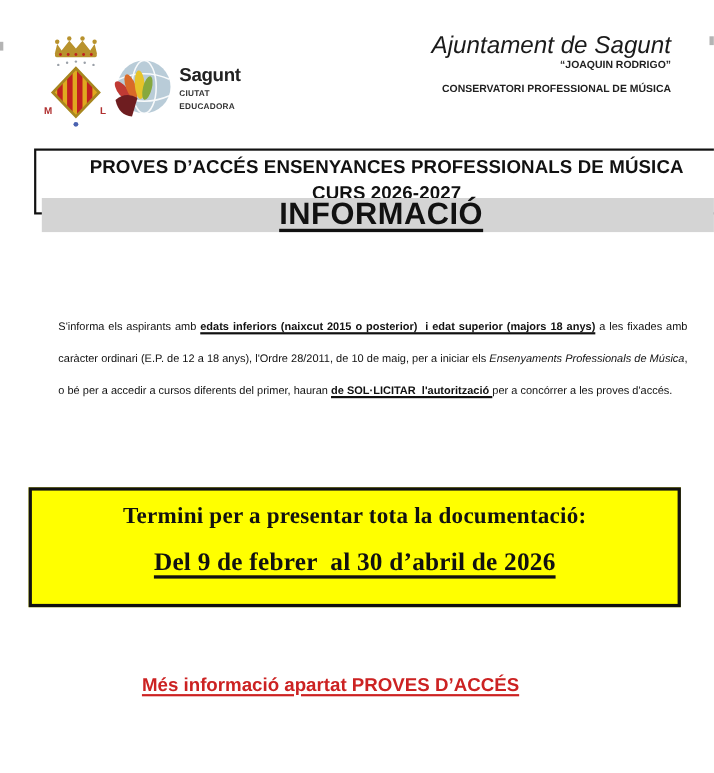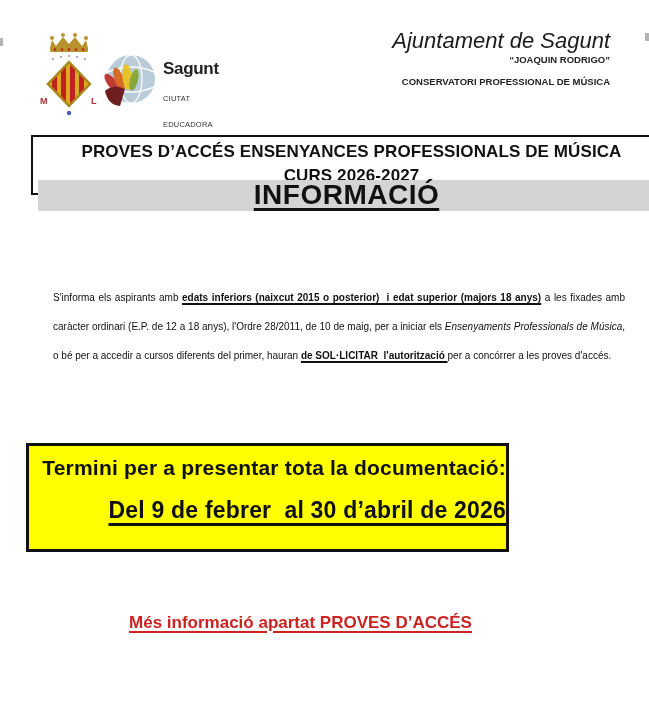--- a/index.html
+++ b/index.html
@@ -5,21 +5,21 @@
   html,body { margin:0; padding:0; background:#fff; }
   body { width:649px; height:703px; position:relative; overflow:hidden;
          font-family:"Liberation Sans", sans-serif; color:var(--ink,#111); }
   .abs { position:absolute; }
 
   
   .coa { left:38px; top:31px; }
   .edu-logo { left:100px; top:52px; }
   .edu-text { left:163px; top:60px; line-height:1; }
   .edu-title { font-size:17px; font-weight:bold; color:#222; letter-spacing:-0.3px; }
-  .edu-sub { font-size:7.5px; font-weight:normal; color:#333; margin-top:18px; letter-spacing:0.2px; }
+  .edu-sub { font-size:7.5px; font-weight:bold; color:#333; margin-top:4px; letter-spacing:0.2px; }
   .org-block { right:39px; top:28px; text-align:right; }
   .org-title { font-size:22px; font-style:italic; color:#1a1a1a; }
   .org-sub { font-size:9.5px; font-weight:bold; color:#222; line-height:11px; }
   .org-sub1 { margin-top:11px; }
 
   
   .title-box { left:31px; top:135px; width:641px; box-sizing:border-box;
                border:2px solid #111; text-align:center; padding:3px 6px 5px;
                font-weight:bold; font-size:17px; line-height:24px; letter-spacing:0.1px; }
 
@@ -31,22 +31,22 @@
 
   
   .body-par { left:38px; top:268px; width:572px; margin:15px; font-size:10px;
               line-height:29px; text-align:justify; white-space:pre-wrap; }
   .seg-normal { }
   .seg-italic { font-style:italic; }
   .seg-bold_underline { font-weight:bold; text-decoration:underline;
                         text-decoration-thickness:1.5px; text-underline-offset:2px; }
 
   
-  .deadline-box { left:26px; top:443px; width:483px; height:109px; box-sizing:border-box;
-                  background:var(--deadline-bg,#ffff00); border:3px solid #111; text-align:right; }
+  .deadline-box { left:26px; top:443px; width:593px; height:109px; box-sizing:border-box;
+                  background:var(--deadline-bg,#ffff00); border:3px solid #111; text-align:center;font-family:Liberation Serif, serif; }
   .deadline-l1 { margin-top:10px; font-size:21px; font-weight:bold; letter-spacing:0.2px; }
   .deadline-l2 { margin-top:17px; font-size:23px; font-weight:bold; white-space:pre; letter-spacing:0.2px;
                  text-decoration:underline; text-decoration-thickness:3px; text-underline-offset:5px; }
 
   
   .footer-link { left:0; top:613px; width:601px; text-align:center; }
   .footer-link span { color:var(--accent-red,#cc2222); font-size:17px; font-weight:bold; cursor:pointer;
                       text-decoration:underline; text-decoration-thickness:2px; text-underline-offset:3px; }
 
   

